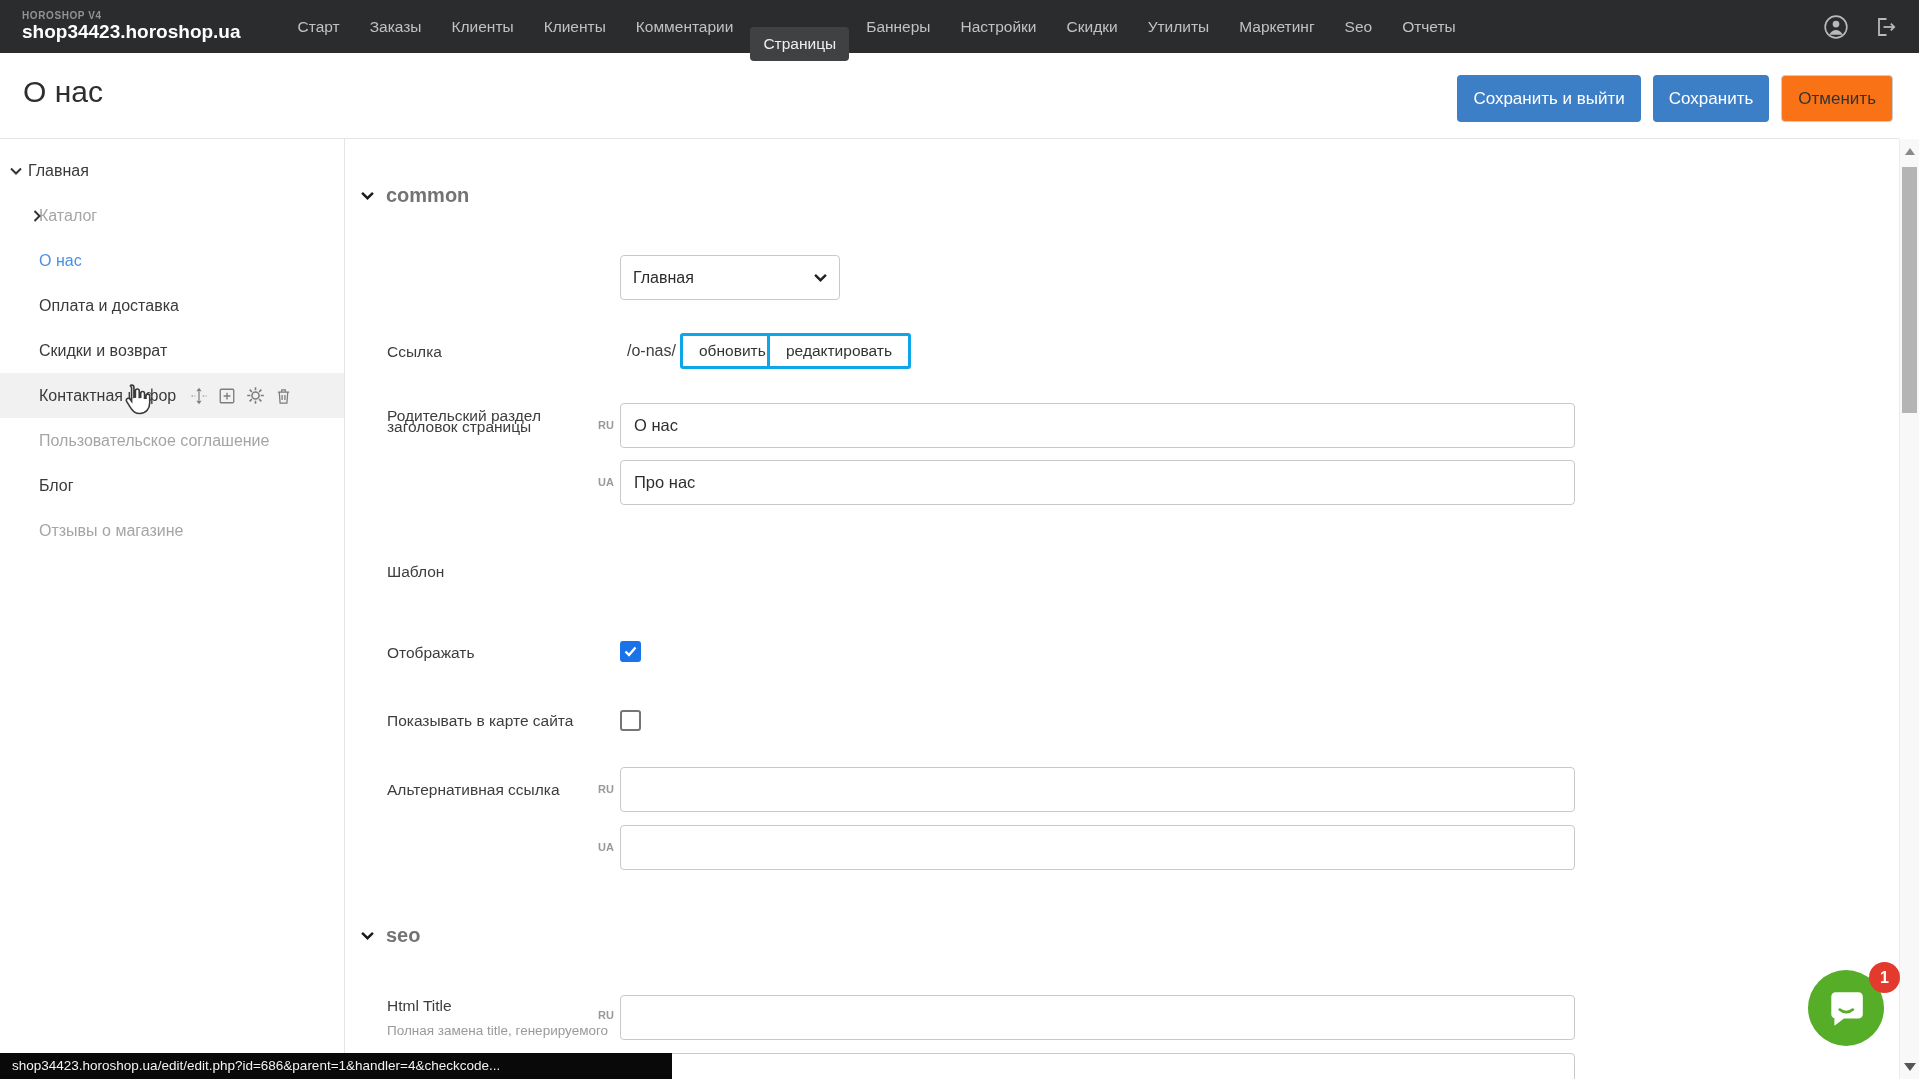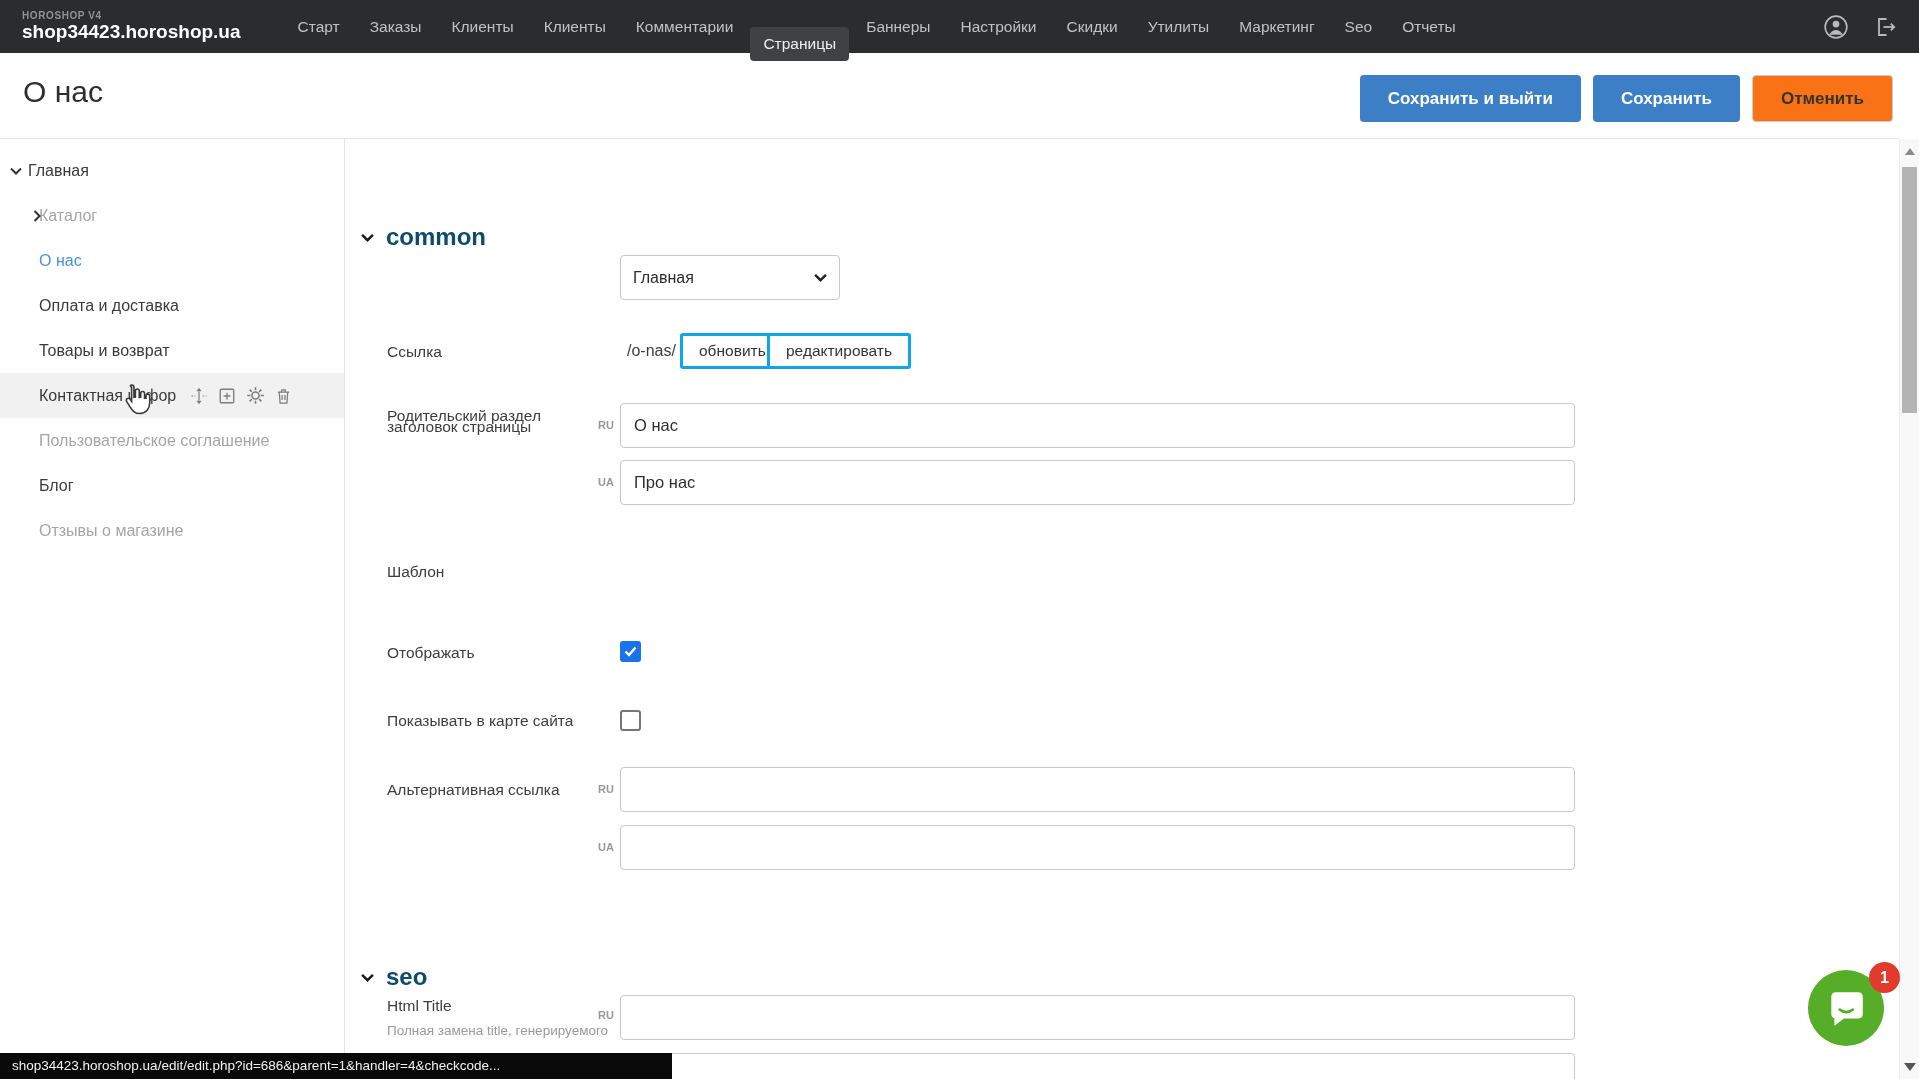--- a/index.html
+++ b/index.html
@@ -14,21 +14,21 @@
   .nav { display:flex; align-items:center; margin-left:44px; gap:4px; }
   .nav-item { padding:8px 13px; font-size:15.5px; color:#c1c1c1; border-radius:4px; cursor:pointer; white-space:nowrap; }
   .nav-item.active { background:#404142; color:#efefef;margin-top:34px; }
   .top-icons { margin-left:auto; margin-right:22px; display:flex; align-items:center; gap:24px; }
   .top-icons svg { display:block; cursor:pointer; }
 
   
   .pagehead { position:absolute; top:53px; left:0; width:1919px; height:85px; background:#fff; }
   .page-title { position:absolute; left:23px; top:22px; font-size:30px; color:#2e2e2e; }
   .head-btns { position:absolute; right:26px; top:22px; display:flex; gap:12px; }
-  .btn { height:47px; border-radius:4px; font-size:17px; padding:0 28px; border:none; cursor:pointer;font-weight:bold; }
+  .btn { height:47px; border-radius:4px; font-size:17px; padding:0 16px; border:none; cursor:pointer; }
   .btn-primary { background:#3d7fc7; color:#fff; }
   .btn-outline { background:#f97316; color:#333; border:1px solid #ccc; }
 
   .main-divider { position:absolute; top:138px; left:0; width:1899px; height:1px; background:#e5e5e5; }
 
   
   .sidebar { position:absolute; top:139px; left:0; width:345px; bottom:0; background:#fff;
              border-right:1px solid #e5e5e5; padding-top:9px; }
   .tree-item { position:relative; height:45px; display:flex; align-items:center; font-size:16px;
                color:#3a3a3a; cursor:pointer; }
@@ -41,22 +41,22 @@
   .selected { color:#4a90e2; }
   .hovered { background:#f1f1f1; }
   .row-icons { display:flex; align-items:center; gap:10px; margin-left:14px; }
   .row-icons svg { display:block; cursor:pointer; }
 
   .cursor-hand { position:absolute; left:120px; top:383px; z-index:60; pointer-events:none; }
 
   
   .content { position:absolute; left:346px; top:139px; right:20px; bottom:0; background:#fff; }
   .abs { position:absolute; }
-  .section-head { display:flex; align-items:center; gap:12px; font-size:24px; font-weight:bold;
-                  color:#0c4a6e; cursor:pointer;margin-top:39px; }
+  .section-head { display:flex; align-items:center; gap:12px; font-size:20px; font-weight:bold;
+                  color:#737373; cursor:pointer; }
   .f-label { font-size:15.5px; color:#3d3d3d; }
   .f-hint { font-size:13.5px; color:#9a9a9a; }
   .lang { font-size:11px; font-weight:bold; color:#999; width:28px; text-align:right; }
   .t-input { height:45px; width:955px; border:1px solid #c9c9c9; border-radius:4px; font-size:16.5px;
              color:#2f2f2f; padding:0 13px; background:#fff; outline:none; }
   .sel { width:220px; height:45px; border:1px solid #c9c9c9; border-radius:4px; background:#fff;
          display:flex; align-items:center; font-size:16px; color:#2c2c2c; padding:0 12px; cursor:pointer; }
   .sel .sel-txt { flex:1; }
   .small-btn { height:36px; border:3px solid #0ea5e9; border-radius:3px; background:#fff; color:#333;
                font-size:15.5px; padding:0 16px; cursor:pointer; }
@@ -154,21 +154,21 @@
     </span>
     <span>Каталог</span>
   </div>
   <div class="tree-item ind1 selected">
     <span>О нас</span>
   </div>
   <div class="tree-item ind1">
     <span>Оплата и доставка</span>
   </div>
   <div class="tree-item ind1">
-    <span>Товары и возврат</span>
+    <span>Скидки и возврат</span>
   </div>
   <div class="tree-item ind1 hovered">
     <span>Контактная инфор</span>
     <span class="row-icons">
       <span>
         <svg width="18" height="18" viewBox="0 0 24 24">
           <path d="M12 1l3.4 4.6H8.6z M12 23l3.4-4.6H8.6z" fill="#7d7d7d"></path>
           <path d="M12 6v12" stroke="#7d7d7d" stroke-width="1.6"></path>
           <path d="M2 12h5M17 12h5" stroke="#7d7d7d" stroke-width="1.6" stroke-dasharray="2 2"></path>
         </svg>

